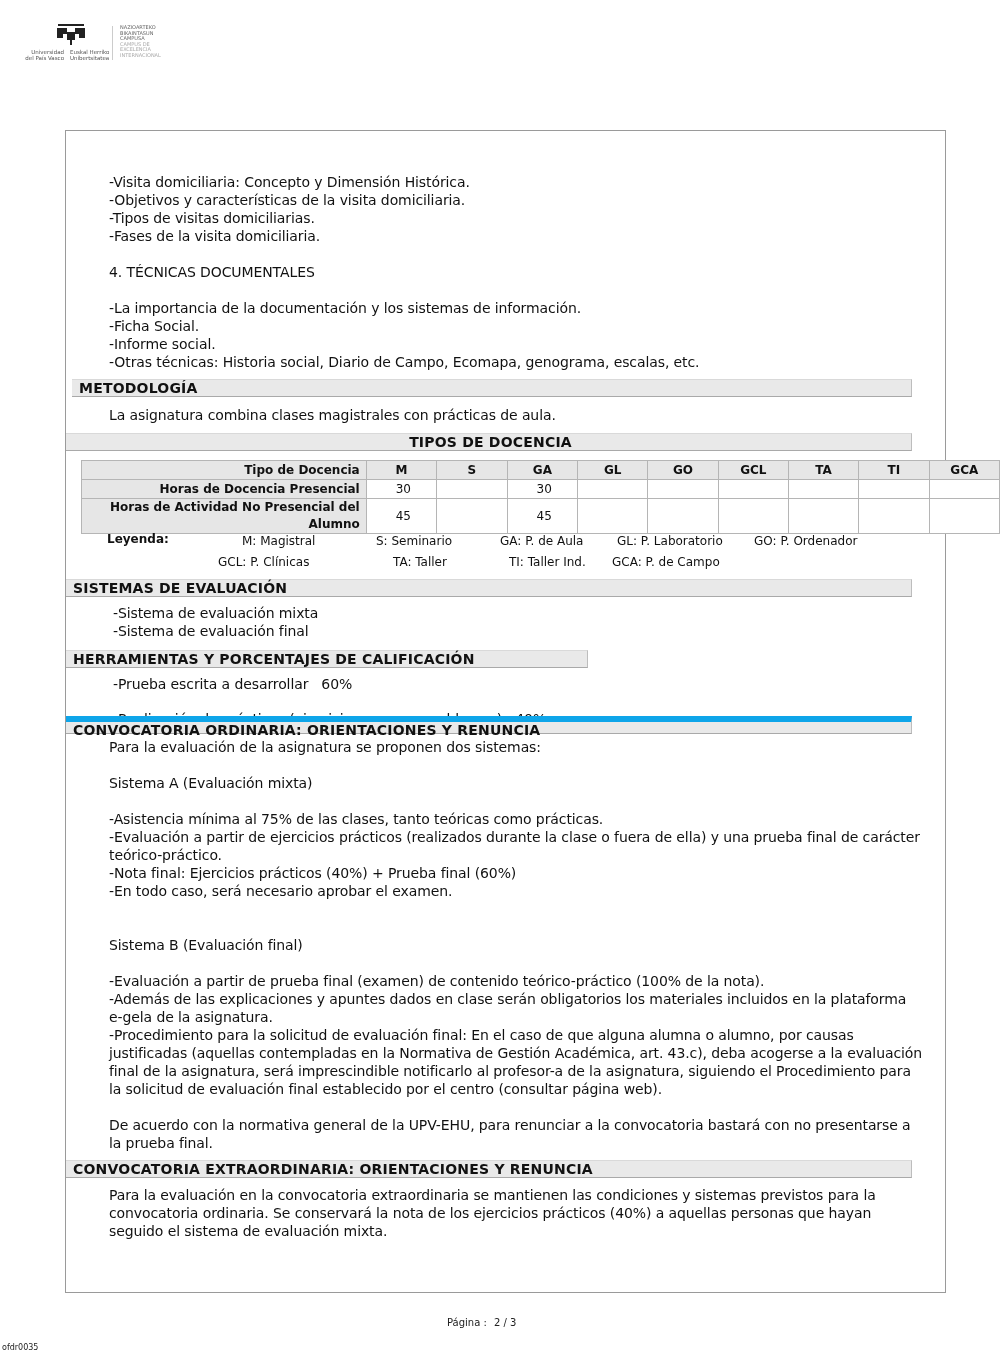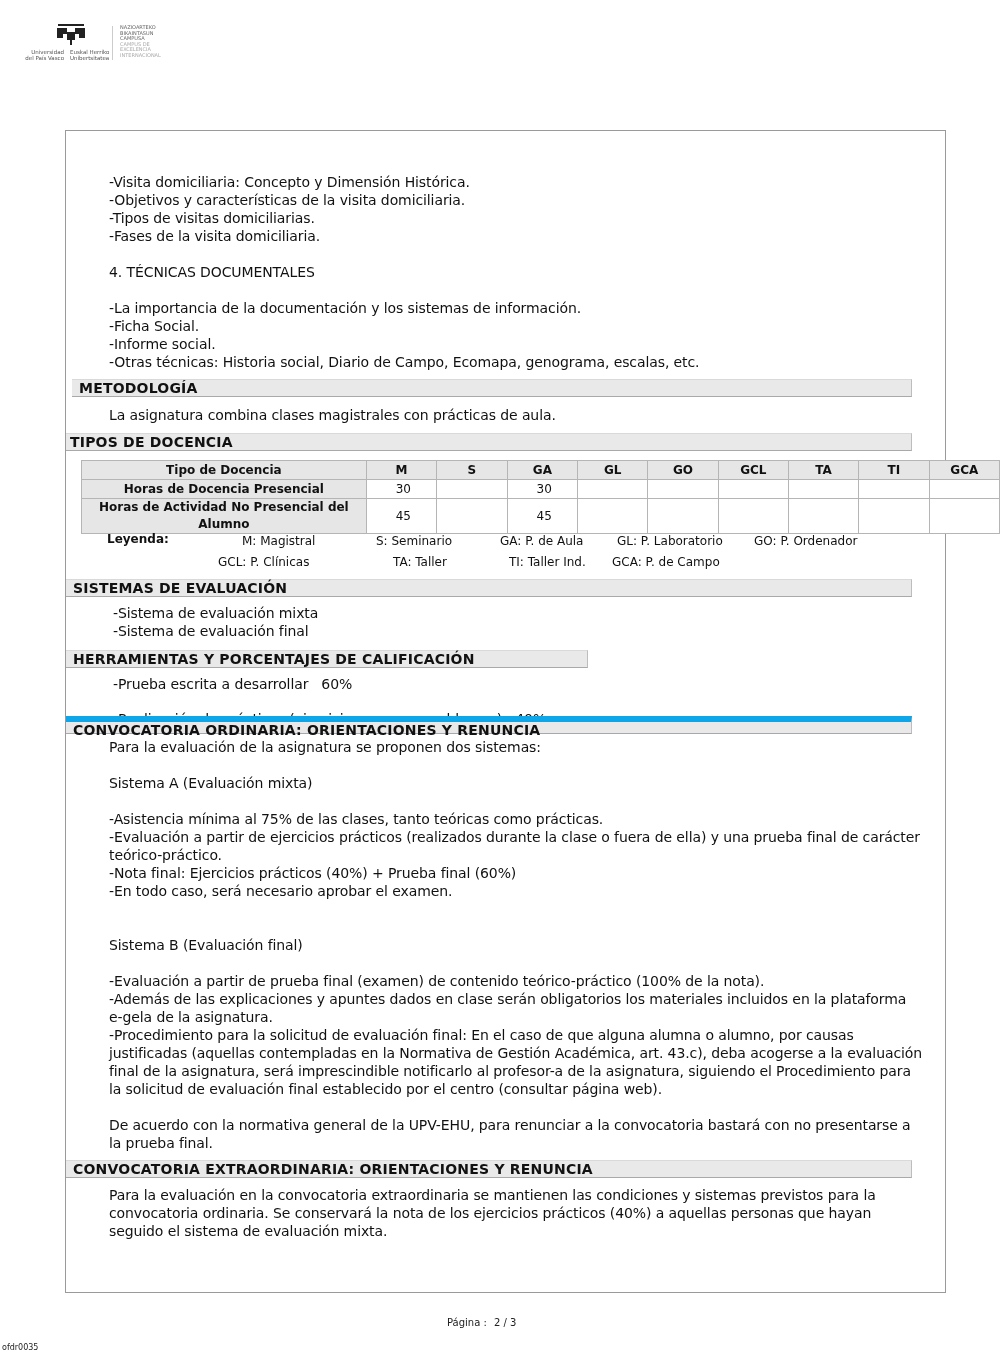--- a/index.html
+++ b/index.html
@@ -27,21 +27,21 @@
       box-sizing: border-box; font-size: 14px; font-weight: bold; line-height: 17px;
       padding-left: 7px; color: #111; letter-spacing: 0.2px;
     }
     table.doc {
       position: absolute; left: 81px; top: 460px; border-collapse: collapse;
       font-size: 12px;
     }
     table.doc td, table.doc th {
       border: 1px solid #b5b5b5; height: 18px; padding: 0 6px; line-height: 17px;
     }
-    table.doc th.rowh { background: #e6e6e6; font-weight: bold; width: 276px; }
+    table.doc th.rowh { background: #e6e6e6; text-align: right; font-weight: bold; width: 276px; }
     table.doc th.colh { background: #e6e6e6; font-weight: bold; text-align: center; width: 35px; }
     table.doc td.val { width: 35px; text-align: left; padding-left: 29px; background: #fff; }
     .leg { position: absolute; font-size: 12px; line-height: 14px; white-space: nowrap; color: #111; }
     .leg.b { font-weight: bold; }
     .foot { position: absolute; font-size: 10px; color: #222; white-space: nowrap; }
   </style>
 </head>
 <body>
 
 <div class="logo">
@@ -80,21 +80,21 @@
 <div class="txt" style="left:96px;top:263px;">4. TÉCNICAS DOCUMENTALES</div>
 
 <div class="txt" style="left:96px;top:299px;">-La importancia de la documentación y los sistemas de información.</div>
 <div class="txt" style="left:96px;top:317px;">-Ficha Social.</div>
 <div class="txt" style="left:96px;top:335px;">-Informe social.</div>
 <div class="txt" style="left:96px;top:353px;">-Otras técnicas: Historia social, Diario de Campo, Ecomapa, genograma, escalas, etc.</div>
 
 <div class="sec" style="left:72px;top:379px;width:840px;">METODOLOGÍA</div>
 <div class="txt" style="left:96px;top:406px;">La asignatura combina clases magistrales con prácticas de aula.</div>
 
-<div class="sec" style="left:66px;top:433px;width:846px;padding-left:4px;">TIPOS DE DOCENCIA</div>
+<div class="sec" style="left:66px;top:433px;width:846px;padding-left:4px;text-align:center;">TIPOS DE DOCENCIA</div>
 
 <table class="doc">
   <tbody>
       <tr>
     <th class="rowh">Tipo de Docencia</th>
     <th class="colh">M</th>
     <th class="colh">S</th>
     <th class="colh">GA</th>
     <th class="colh">GL</th>
     <th class="colh">GO</th>

